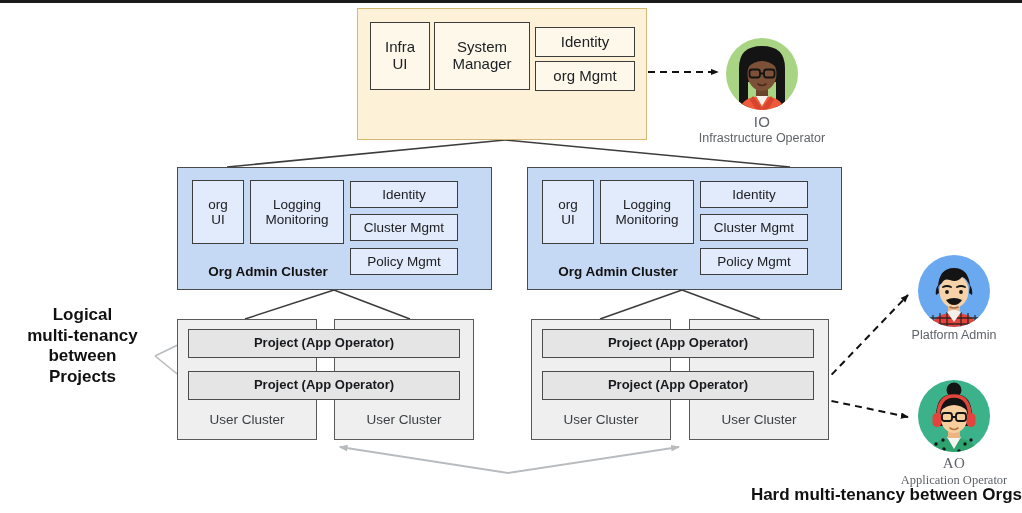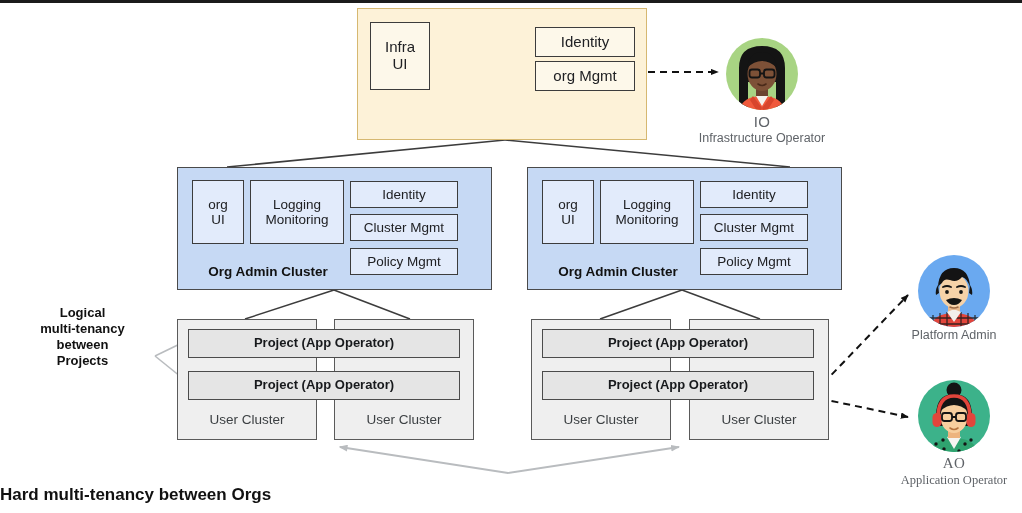--- a/index.html
+++ b/index.html
@@ -95,31 +95,31 @@
     font-weight: bold;
     font-size: 13px;
     color: #17191c;
     z-index: 4;
   }
 
   
   .caption-left {
     position: absolute;
     font-weight: bold;
-    font-size: 13px;
+    font-size: 17px;
     color: #111;
     text-align: center;
     line-height: 1.22;
   }
   .caption-bottom {
     position: absolute;
     font-weight: bold;
     font-size: 17px;
     color: #111;
-    text-align: left;
+    text-align: right;
     width: 100%;
   }
 
   
   .persona { position: absolute; text-align: center; }
   .persona .avatar { display: block; }
   .persona .p-abbr {
     font-size: 15px;
     color: #5f6368;
     margin-top: 3px;
@@ -188,20 +188,26 @@
 
   <div class="box root-outer" style="left:357px; top:8px; width:290px; height:132px;"></div>
 
   <div class="box root-cell" style="left:370px; top:22px; width:60px; height:68px;">
     <span>
       <span>Infra</span><br>
       <span>UI</span>
     </span>
   </div>
 
+  <div class="box root-cell" style="left:434px; top:22px; width:96px; height:68px;">
+    <span>
+      <span>System</span><br>
+      <span>Manager</span>
+    </span>
+  </div>
 
   <div class="box root-cell" style="left:535px; top:27px; width:100px; height:30px;">
     <span>Identity</span>
   </div>
 
   <div class="box root-cell" style="left:535px; top:61px; width:100px; height:30px;">
     <span>org Mgmt</span>
   </div>
 
 

